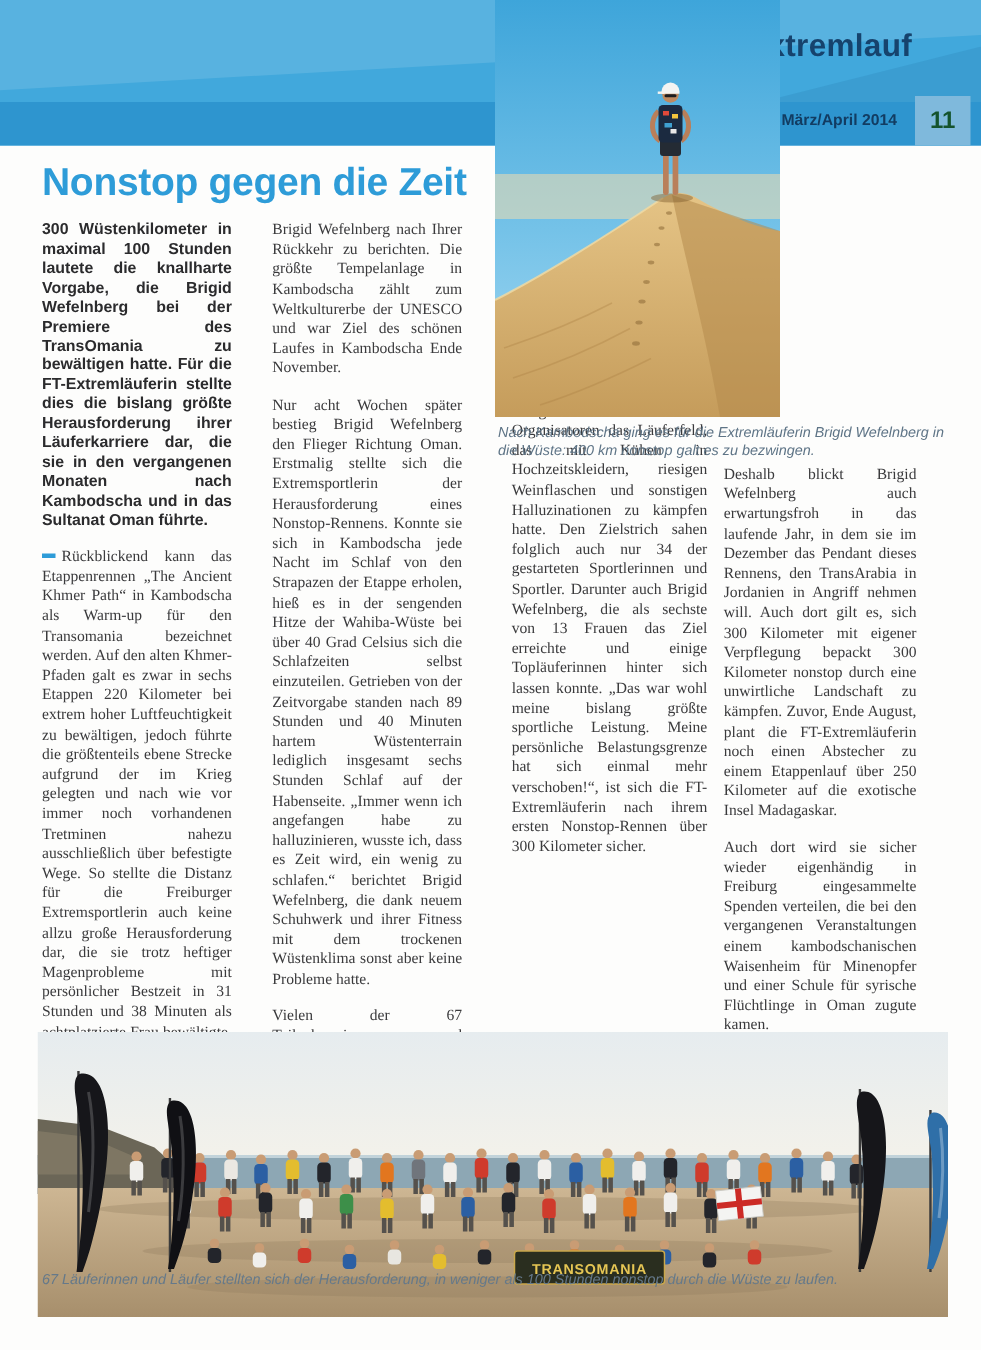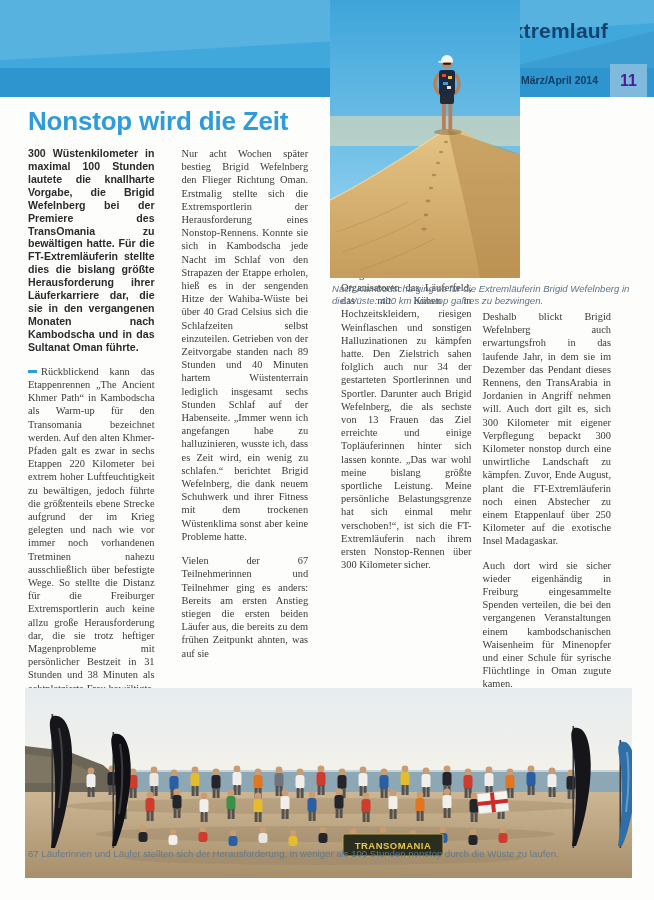--- a/index.html
+++ b/index.html
@@ -10,21 +10,21 @@
   .band{position:absolute;left:0;top:0;width:654px;height:97px;background:#41a8dc;z-index:0;}
   .band .facet-a{position:absolute;inset:0;background:rgba(255,255,255,.12);
         clip-path:polygon(0 0,100% 0,100% 24%,0 62%);}
   .band .facet-b{position:absolute;inset:0;background:rgba(6,70,120,.10);
         clip-path:polygon(60% 100%,100% 32%,100% 100%);}
   .band .strip{position:absolute;left:0;bottom:0;width:100%;height:29px;background:#2e95cf;}
   .section-label{position:absolute;top:19px;right:46px;font-size:21px;font-weight:bold;
         color:#16436d;letter-spacing:.2px;}
   .issue-label{position:absolute;top:74px;right:56px;font-size:10.5px;font-weight:bold;color:#123c62;}
   .page-number{position:absolute;top:64px;right:7px;width:37px;height:33px;background:#7fb9dc;
-        color:#4c1d95;font-size:16px;font-weight:bold;display:flex;align-items:center;justify-content:center;}
+        color:#14532d;font-size:16px;font-weight:bold;display:flex;align-items:center;justify-content:center;}
 
   
   .title{position:absolute;left:28px;top:106px;margin:0;font-size:26px;font-weight:bold;
         color:#2e9cd8;letter-spacing:-.2px;z-index:1;}
 
   
   .columns{position:absolute;left:28px;top:147px;width:583px;display:flex;z-index:1;}
   .col{font-family:"Liberation Serif",serif;font-size:10.4px;line-height:1.27;color:#3a3a3c;
         text-align:justify;hyphens:auto;}
   .col1{width:131px;margin-right:27px;}
@@ -37,45 +37,46 @@
   .bluedash{display:inline-block;width:9px;height:3px;background:#2e9cd8;margin:0 4px 2px 0;
         vertical-align:middle;}
   .byline{text-align:right;font-style:italic;font-size:10.6px;padding-right:16px;color:#3a3a3c;}
 
   
   .photo-top{position:absolute;left:330px;top:0;width:190px;height:278px;z-index:2;}
   .photo-top svg,.photo-bottom svg{display:block;}
   .caption-top{position:absolute;left:332px;top:283px;width:308px;font-style:italic;
         font-size:9.6px;line-height:1.3;color:#5e7486;z-index:3;}
   .photo-bottom{position:absolute;left:25px;top:688px;width:551px;height:190px;z-index:2;}
-  .caption-bottom{position:absolute;left:28px;top:848px;width:600px;
+  .caption-bottom{position:absolute;left:28px;top:848px;width:600px;font-style:italic;
         font-size:9.6px;color:#65798a;z-index:3;}
 </style>
 </head>
 <body>
 
 <div class="page">
 
   <div class="band">
     <div class="facet-a"></div>
     <div class="facet-b"></div>
     <div class="strip"></div>
   </div>
   <div class="section-label">Extremlauf</div>
   <div class="issue-label">Nr. 2 | März/April 2014</div>
   <div class="page-number">11</div>
 
-  <h1 class="title">Nonstop wird die Zeit</h1>
+  <h1 class="title">Nonstop gegen die Zeit</h1>
 
   <div class="columns">
     <div class="col col1">
       <p class="intro">300 Wüstenkilometer in maximal 100 Stunden lautete die knallharte Vorgabe, die Brigid Wefelnberg bei der Premiere des TransOmania zu bewältigen hatte. Für die FT-Extremläuferin stellte dies die bislang größte Herausforderung ihrer Läuferkarriere dar, die sie in den vergangenen Monaten nach Kambodscha und in das Sultanat Oman führte.</p>
       <p><span class="bluedash"></span><span>Rückblickend kann das Etappenrennen „The Ancient Khmer Path“ in Kambodscha als Warm-up für den Transomania bezeichnet werden. Auf den alten Khmer-Pfaden galt es zwar in sechs Etappen 220 Kilometer bei extrem hoher Luftfeuchtigkeit zu bewältigen, jedoch führte die größtenteils ebene Strecke aufgrund der im Krieg gelegten und nach wie vor immer noch vorhandenen Tretminen nahezu ausschließlich über befestigte Wege. So stellte die Distanz für die Freiburger Extremsportlerin auch keine allzu große Herausforderung dar, die sie trotz heftiger Magenprobleme mit persönlicher Bestzeit in 31 Stunden und 38 Minuten als achtplatzierte Frau bewältigte. „Am eindrucksvollsten waren für mich die Übernachtungen in den Tempelanlagen und vor allem die letzte kurze Etappe. Sie führte 18 Kilometer durch Angkor Wat“, wusste</span></p>
     </div>
     <div class="col col2">
+      <p>Brigid Wefelnberg nach Ihrer Rückkehr zu berichten. Die größte Tempelanlage in Kambodscha zählt zum Weltkulturerbe der UNESCO und war Ziel des schönen Laufes in Kambodscha Ende November.</p>
       <p>Nur acht Wochen später bestieg Brigid Wefelnberg den Flieger Richtung Oman. Erstmalig stellte sich die Extremsportlerin der Herausforderung eines Nonstop-Rennens. Konnte sie sich in Kambodscha jede Nacht im Schlaf von den Strapazen der Etappe erholen, hieß es in der sengenden Hitze der Wahiba-Wüste bei über 40 Grad Celsius sich die Schlafzeiten selbst einzuteilen. Getrieben von der Zeitvorgabe standen nach 89 Stunden und 40 Minuten hartem Wüstenterrain lediglich insgesamt sechs Stunden Schlaf auf der Habenseite. „Immer wenn ich angefangen habe zu halluzinieren, wusste ich, dass es Zeit wird, ein wenig zu schlafen.“ berichtet Brigid Wefelnberg, die dank neuem Schuhwerk und ihrer Fitness mit dem trockenen Wüstenklima sonst aber keine Probleme hatte.</p>
       <p>Vielen der 67 Teilnehmerinnen und Teilnehmer ging es anders: Bereits am ersten Anstieg stiegen die ersten beiden Läufer aus, die bereits zu dem frühen Zeitpunkt ahnten, was auf sie</p>
     </div>
     <div class="col col3">
       <p>zukommen würde. 5.600 Höhenmeter galt es auf den ersten 60 Kilometern zu bewältigen und auch über ein riesiges Steinfeld schickten die Organisatoren das Läuferfeld, das mit Kühen in Hochzeitskleidern, riesigen Weinflaschen und sonstigen Halluzinationen zu kämpfen hatte. Den Zielstrich sahen folglich auch nur 34 der gestarteten Sportlerinnen und Sportler. Darunter auch Brigid Wefelnberg, die als sechste von 13 Frauen das Ziel erreichte und einige Topläuferinnen hinter sich lassen konnte. „Das war wohl meine bislang größte sportliche Leistung. Meine persönliche Belastungsgrenze hat sich einmal mehr verschoben!“, ist sich die FT-Extremläuferin nach ihrem ersten Nonstop-Rennen über 300 Kilometer sicher.</p>
     </div>
     <div class="col col4">
       <p>Deshalb blickt Brigid Wefelnberg auch erwartungsfroh in das laufende Jahr, in dem sie im Dezember das Pendant dieses Rennens, den TransArabia in Jordanien in Angriff nehmen will. Auch dort gilt es, sich 300 Kilometer mit eigener Verpflegung bepackt 300 Kilometer nonstop durch eine unwirtliche Landschaft zu kämpfen. Zuvor, Ende August, plant die FT-Extremläuferin noch einen Abstecher zu einem Etappenlauf über 250 Kilometer auf die exotische Insel Madagaskar.</p>
       <p>Auch dort wird sie sicher wieder eigenhändig in Freiburg eingesammelte Spenden verteilen, die bei den vergangenen Veranstaltungen einem kambodschanischen Waisenheim für Minenopfer und einer Schule für syrische Flüchtlinge in Oman zugute kamen.</p>
       <p class="byline">Thomas Fischer</p>

